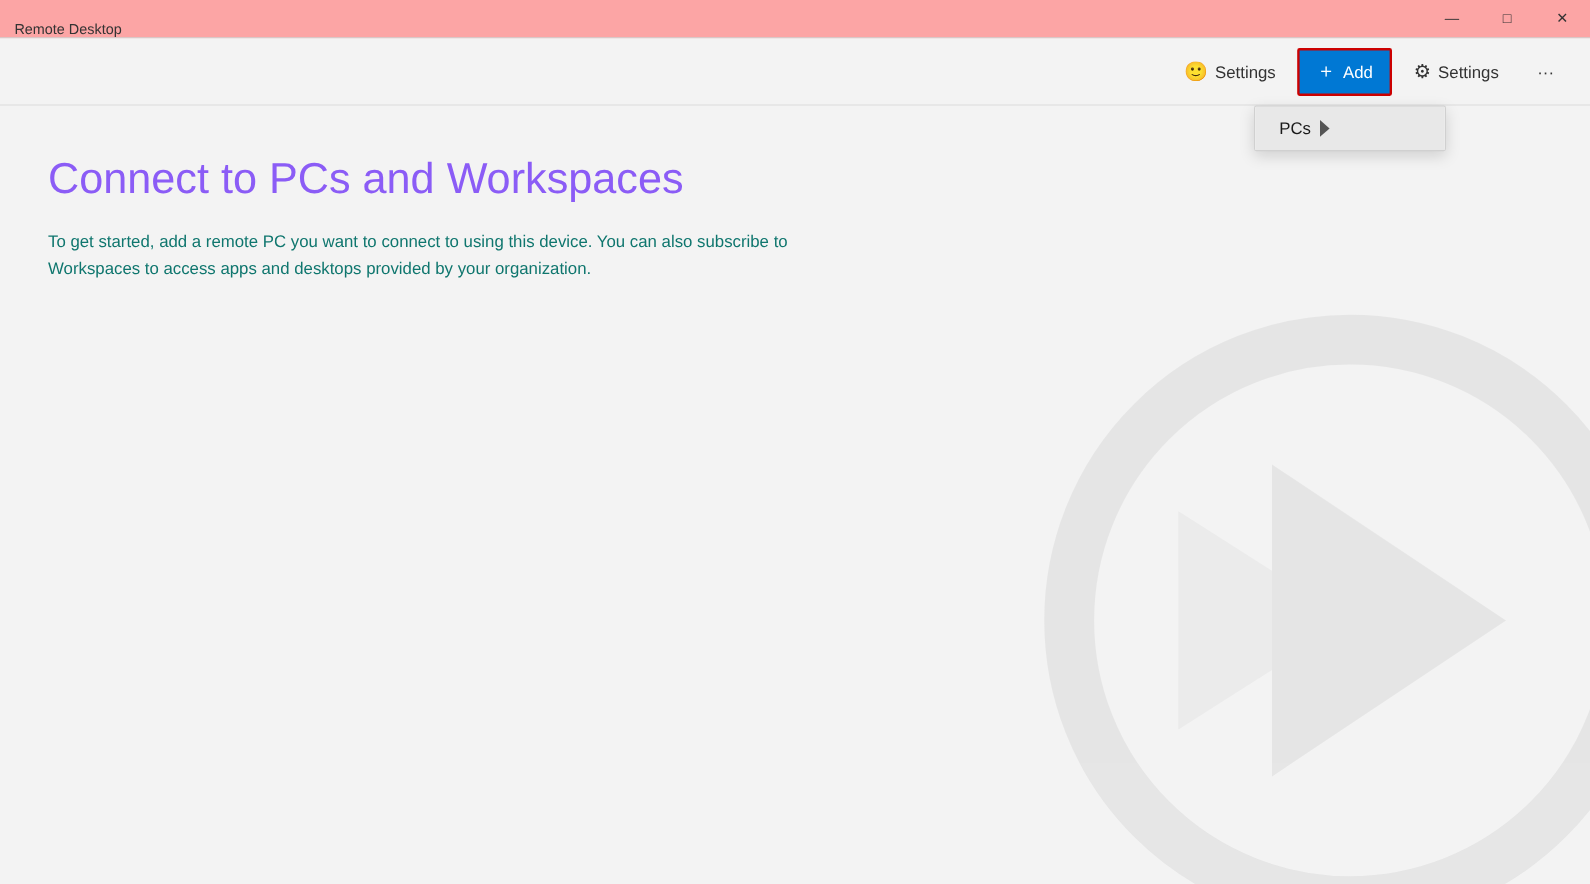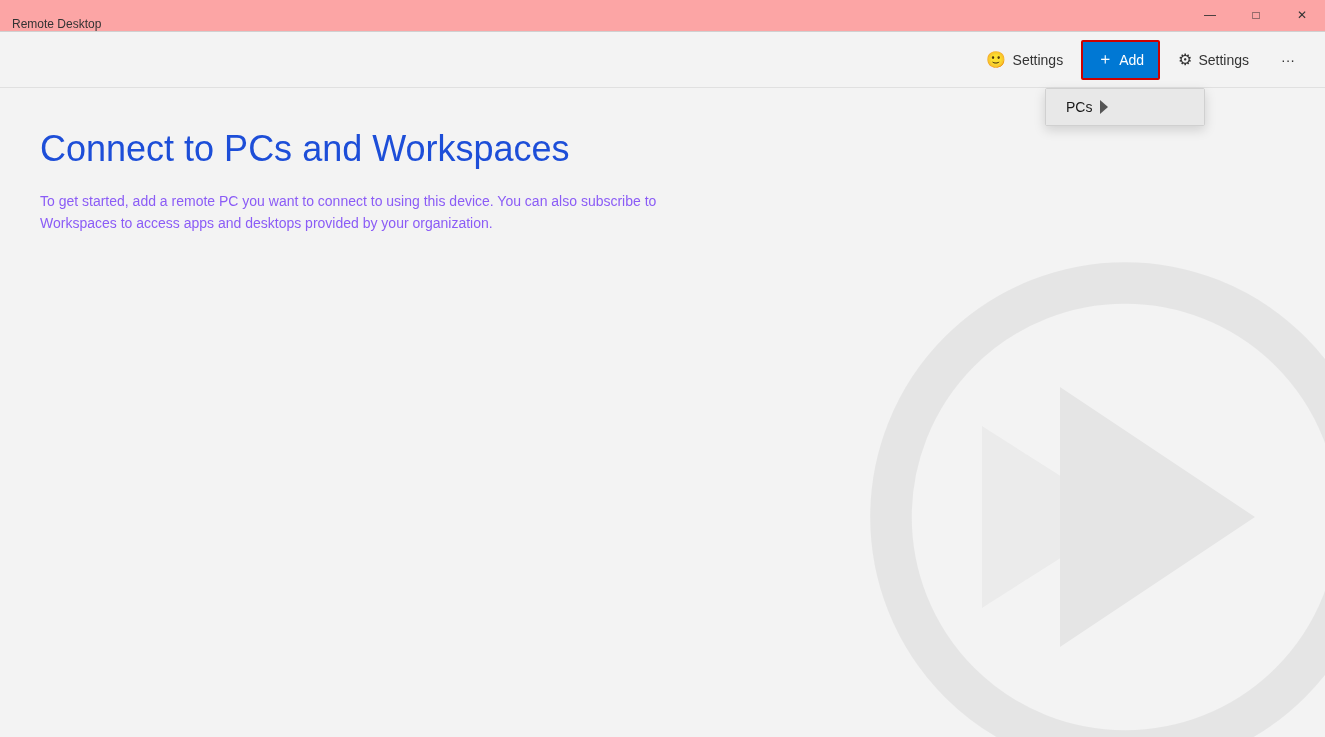--- a/index.html
+++ b/index.html
@@ -88,27 +88,27 @@
     .main-content {
       padding: 40px 40px 0 40px;
       position: relative;
       height: calc(737px - 32px - 56px);
       overflow: hidden;
     }
 
     .page-title {
       font-size: 36px;
       font-weight: 300;
-      color: #1d4ed8;
+      color: #8b5cf6;
       margin-bottom: 20px;
     }
 
     .page-description {
       font-size: 14px;
-      color: #8b5cf6;
+      color: #0f766e;
       line-height: 1.6;
       max-width: 640px;
     }
 
     
     .bg-logo {
       position: absolute;
       right: -60px;
       bottom: -40px;
       width: 520px;

